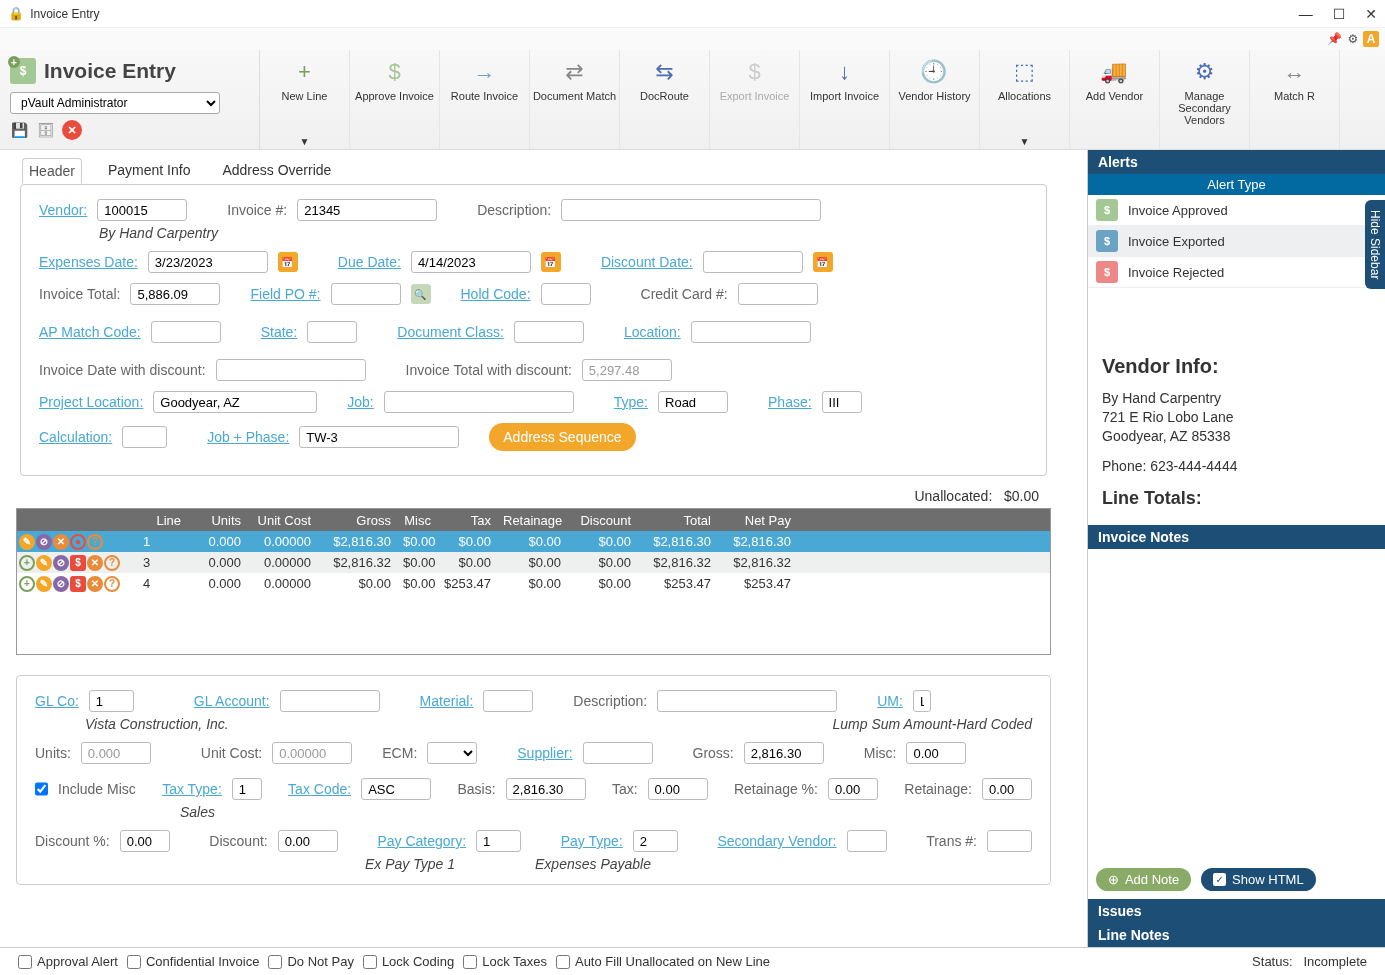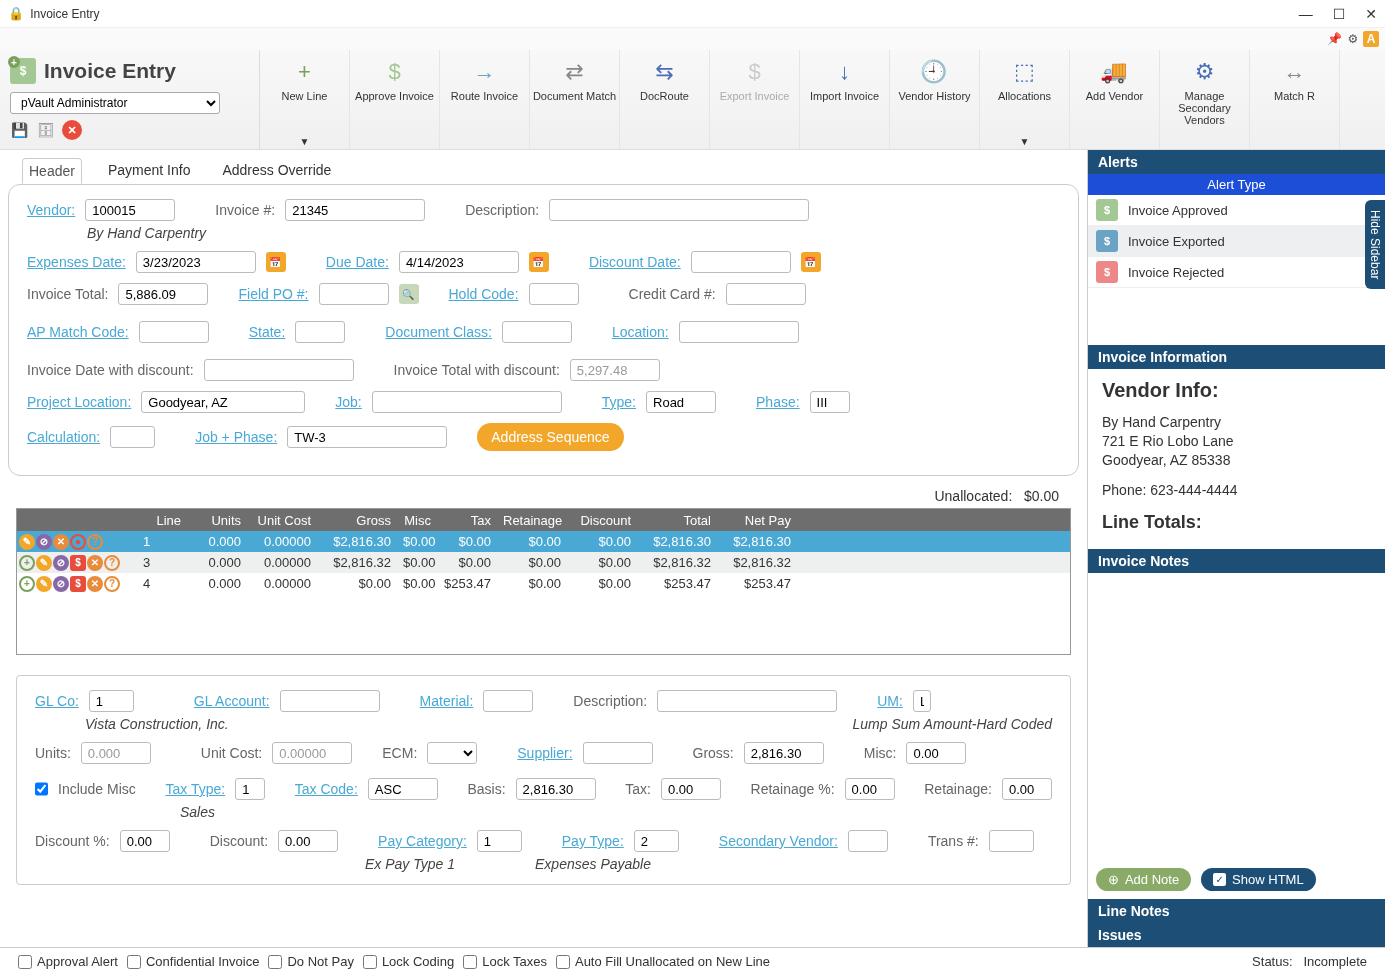--- a/index.html
+++ b/index.html
@@ -25,29 +25,29 @@
 .sb { width:20px; height:20px; display:inline-flex; align-items:center; justify-content:center; font-size:14px;}
 .sb.save{color:#6a9a3a;} .sb.db{color:#888;} .sb.cancel{color:#e74c3c;background:#e74c3c;color:#fff;border-radius:50%;font-size:11px;font-weight:bold;}
 
 .ribbon-items { display: flex; flex: 1; overflow: hidden; }
 .ribbon-item { width: 90px; text-align: center; padding: 6px 2px; border-right: 1px solid #e5e5e5; display: flex; flex-direction: column; align-items: center; justify-content: flex-start; cursor: pointer; position:relative;}
 .ribbon-item .ri-icon { width: 32px; height: 32px; display: flex; align-items: center; justify-content: center; font-size: 22px; margin-bottom: 2px;}
 .ribbon-item .ri-label { font-size: 11px; line-height: 1.1; color: #333;}
 .ribbon-item.disabled .ri-label { color:#aaa;}
 .ribbon-item .ri-arrow{position:absolute;bottom:2px;font-size:10px;}
 
-.main { display: flex; height: calc(975px - 28px - 22px - 100px - 28px); }
+.main { display: flex; height: calc(975px - 28px - 22px - 100px - 28px); gap: 20px; }
 .left { flex: 1; padding: 4px 8px; overflow: hidden; position: relative;}
 .right { width: 298px; display: flex; flex-direction: column; border-left: 1px solid #ccc;}
 
 .tabs { display: flex; gap: 20px; padding: 4px 14px 0; font-size: 14px; }
 .tab { padding: 4px 6px; cursor: pointer; }
 .tab.active { border: 1px solid #ccc; border-bottom: 1px solid #fff; background: #fff; border-radius: 4px 4px 0 0; color:#555;}
 
-.panel { border: 1px solid #ccc; border-radius: 12px; margin: 0 0 8px; padding: 14px 18px; }
+.panel { border: 1px solid #ccc; border-radius: 4px; margin: 0 12px 8px; padding: 14px 18px; }
 .form-row { display: flex; align-items: center; gap: 10px; margin-bottom: 10px; flex-wrap: nowrap;}
 .lbl { font-size: 14px; color: #666; white-space: nowrap;}
 .lbl.link { color: #49a9d4; text-decoration: underline; cursor:pointer;}
 .inp { border: 1px solid #bbb; border-radius: 3px; height: 22px; padding: 0 6px; font-size: 13px; background:#fff;}
 .inp.ro { color:#999; }
 .italic { font-style: italic; font-size: 14px; color:#444;}
 .cal-btn { width:20px;height:20px;background:#f3a72a;border-radius:3px;display:inline-flex;align-items:center;justify-content:center;color:#fff;font-size:10px;}
 .seq-btn{background:#f3a72a;color:#fff;border:none;border-radius:14px;padding:6px 14px;font-size:14px;cursor:pointer;}
 
 .unalloc{text-align:right;padding:4px 20px;font-size:14px;}
@@ -60,21 +60,21 @@
 .gc{text-align:right;padding:0 6px;}
 .row-icons{display:flex;gap:1px;padding-left:2px;width:120px;}
 .ri{width:16px;height:16px;border-radius:50%;display:inline-flex;align-items:center;justify-content:center;font-size:10px;font-weight:bold;} .ri.y{background:#f3a72a;color:#fff;} .ri.p{background:#8668a6;color:#fff;} .ri.r{background:#e74c3c;color:#fff;border-radius:3px;} .ri.o{background:#e88b3a;color:#fff;} .ri.q{border:2px solid #e88b3a;color:#e88b3a;background:transparent;}
 .ri.rr{border:2px solid #e74c3c;color:#e74c3c;background:transparent;}
 .ri.gg{border:2px solid #7ba05b;color:#7ba05b;background:transparent;}
 
 .detail-panel { border:1px solid #ccc; border-radius:4px; margin:20px 8px 0; padding:14px 18px; overflow:hidden;}
 .chk{width:14px;height:14px;}
 
 .rhead { background:#1d4e75; color:#fff; padding:4px 10px; font-weight:600; font-size:14px;}
-.alert-type-head{background:#1d4ed8;color:#fff;text-align:center;padding:3px;font-size:13px;}
+.alert-type-head{background:#0369a1;color:#fff;text-align:center;padding:3px;font-size:13px;}
 .alert-row{display:flex;align-items:center;gap:10px;padding:4px 8px;border-bottom:1px solid #eee;cursor:pointer;}
 .alert-row.alt{background:#edeff0;}
 .alert-icon{width:22px;height:22px;border-radius:3px;display:flex;align-items:center;justify-content:center;color:#fff;font-size:11px;font-weight:bold;}
 .ai-g{background:#a3c893;} .ai-b{background:#6ba3c4;} .ai-r{background:#e88;}
 .info-body{padding:10px 14px;background:#fff;flex:0 0 auto;overflow:auto;}
 .info-body h3{font-size:20px;font-weight:600;margin-bottom:12px;}
 .info-body p{font-size:14px;margin-bottom:3px;}
 .info-body h4{font-size:18px;font-weight:600;margin-top:14px;}
 .notes-area{background:#fff;flex:1;min-height:120px;}
 .note-btns{display:flex;gap:10px;padding:8px;}
@@ -457,43 +457,42 @@
         </div>
         <div class="alert-row alt">
           <div class="alert-icon ai-b">$</div>
           <span>Invoice Exported</span>
         </div>
         <div class="alert-row">
           <div class="alert-icon ai-r">$</div>
           <span>Invoice Rejected</span>
         </div>
       </div>
-    <div class="rhead">Invoice Information</div>
     <div class="info-body" style="height:180px;">
       <h3>Vendor Info:</h3>
       <p>By Hand Carpentry</p>
       <p>721 E Rio Lobo Lane</p>
       <p>Goodyear, AZ 85338</p>
       <p style="margin-top:14px">Phone: 623-444-4444</p>
       <h4>Line Totals:</h4>
     </div>
     <div class="rhead">Invoice Notes</div>
     <div class="notes-area"></div>
     <div class="note-btns">
       <div class="nbtn add">
           <span>⊕</span>
           <span>Add Note</span>
         </div>
       <div class="nbtn html">
           <span class="cb">✓</span>
           <span>Show HTML</span>
         </div>
     </div>
+    <div class="rhead">Issues</div>
     <div class="rhead">Line Notes</div>
-    <div class="rhead">Issues</div>
   </div>
 </div>
 
 <div class="hide-sidebar">Hide Sidebar</div>
 
 <div class="footer">
   <div id="footer-opts" style="display:flex;gap:9px;">
       <label class="fchk"><input type="checkbox" class="chk" style=""> Approval Alert</label>
       <label class="fchk"><input type="checkbox" class="chk" style=""> Confidential Invoice</label>
       <label class="fchk"><input type="checkbox" class="chk" style=""> Do Not Pay</label>

